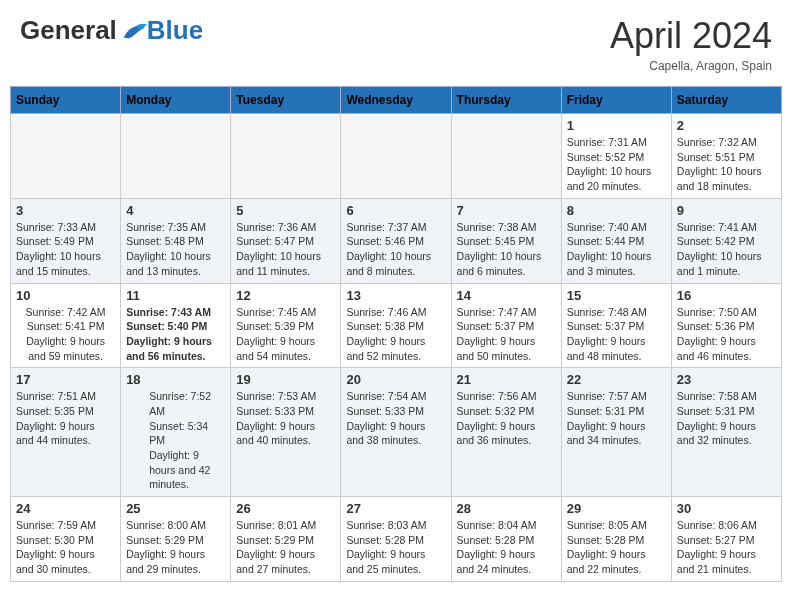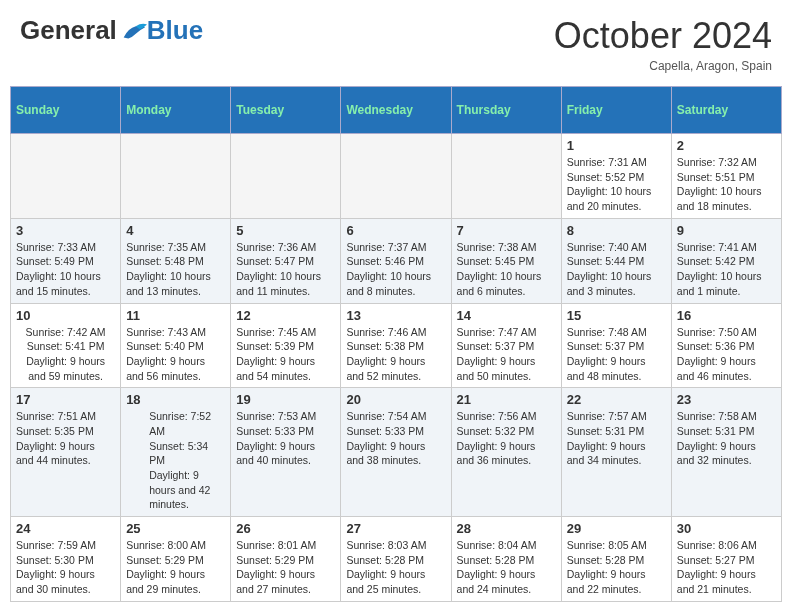--- a/index.html
+++ b/index.html
@@ -47,22 +47,22 @@
       color: #555;
       margin-top: 2px;
     }
     .calendar {
       width: 100%;
       border-collapse: collapse;
       font-size: 11px;
     }
     .calendar th {
       background: #2472b8;
-      color: #86efac;
-      padding: 16px 5px;
+      color: #000000;
+      padding: 6px 5px;
       text-align: left;
       font-size: 12px;
       font-weight: bold;
       border: 1px solid #aac;
     }
     .calendar td {
       border: 1px solid #ccc;
       vertical-align: top;
       padding: 4px 5px;
       width: 110px;
@@ -102,21 +102,21 @@
     <div class="logo-text">
       <span>General</span>
       <svg class="logo-bird" viewBox="0 0 30 22">
         <path d="M5,18 Q10,8 18,6 Q22,5 28,7 Q22,10 18,14 Q14,18 10,19 Z" fill="#2472b8"></path>
         <path d="M18,6 Q24,2 30,4 Q26,8 22,9 Z" fill="#1a9cd8"></path>
       </svg>
       <span style="color:#2472b8; font-weight:bold;">Blue</span>
     </div>
   </div>
   <div class="title-block">
-    <div class="month-title">October 2024</div>
+    <div class="month-title">April 2024</div>
     <div class="location">Capella, Aragon, Spain</div>
   </div>
 </div>
 
 <table class="calendar">
   <thead>
     <tr>
     <th>Sunday</th>
         <th>Monday</th>
         <th>Tuesday</th>
@@ -192,21 +192,21 @@
       </tr>
       <tr class="row-odd">
         <td>
           <span class="day-number">10</span>
           <div class="day-info" style="white-space: pre-line; text-align: center;">Sunrise: 7:42 AM
 Sunset: 5:41 PM
 Daylight: 9 hours and 59 minutes.</div>
         </td>
         <td>
           <span class="day-number">11</span>
-          <div class="day-info" style="white-space: pre-line;">Sunrise: 7:43 AM
+          <div class="day-info" style="white-space: pre-line; font-weight: bold;">Sunrise: 7:43 AM
 Sunset: 5:40 PM
 Daylight: 9 hours and 56 minutes.</div>
         </td>
         <td>
           <span class="day-number">12</span>
           <div class="day-info" style="white-space: pre-line;">Sunrise: 7:45 AM
 Sunset: 5:39 PM
 Daylight: 9 hours and 54 minutes.</div>
         </td>
         <td>

